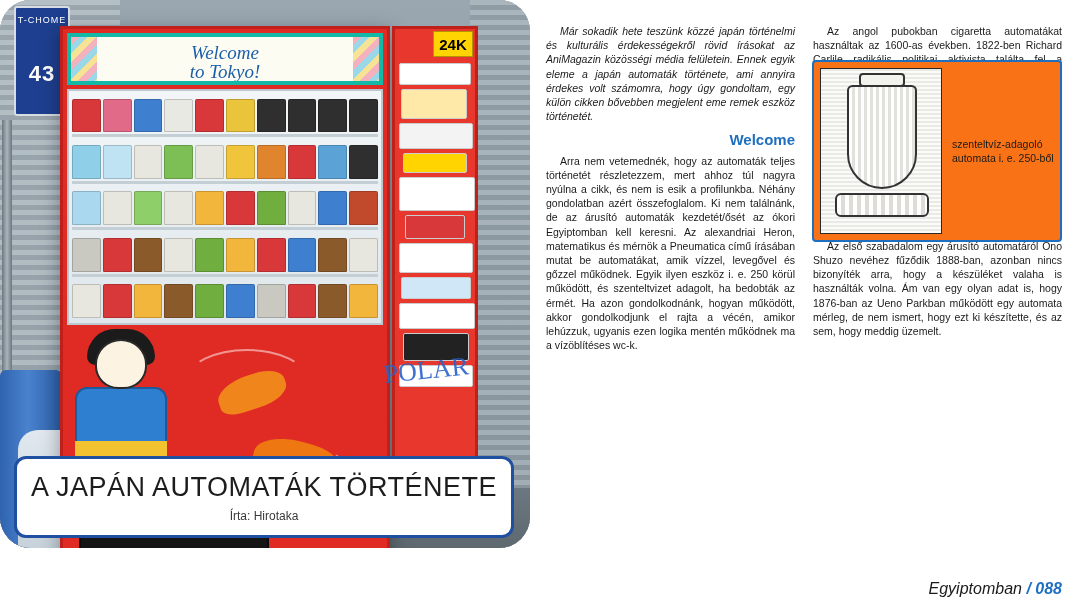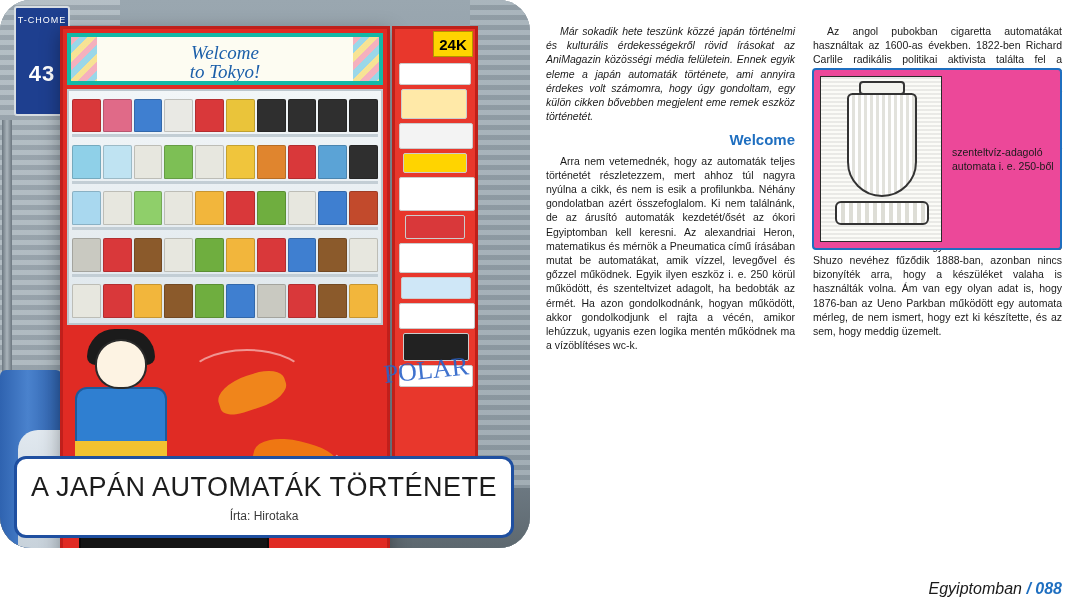--- a/index.html
+++ b/index.html
@@ -202,23 +202,23 @@
   .cols p.italic { font-style: italic; }
   .cols h2 {
     color: #1f6fc0; font-size: 15px; font-weight: bold;
     text-align: right; margin: 10px 0 6px 0; break-after: avoid;
   }
 
   
   .figure {
     float: right; width: 250px; height: 182px;
     border: 2px solid #1f6fc0; border-radius: 4px;
-    margin: 16px 0 8px 0;
+    margin: 8px 0 8px 0;
     display: flex; align-items: center; padding: 6px;
-    background: #ec4899;
+    background: #f97316;
     position: absolute; right: 18px; top: 52px; z-index: 3;
   }
   .figure .engraving {
     width: 122px; height: 166px; border: 1px solid #2a2a2a;
     background:
       repeating-linear-gradient(180deg, rgba(0,0,0,.07) 0 2px, rgba(0,0,0,0) 2px 4px),
       #fbfbf7;
     position: relative; flex: none;
   }
   .engraving .urn {

